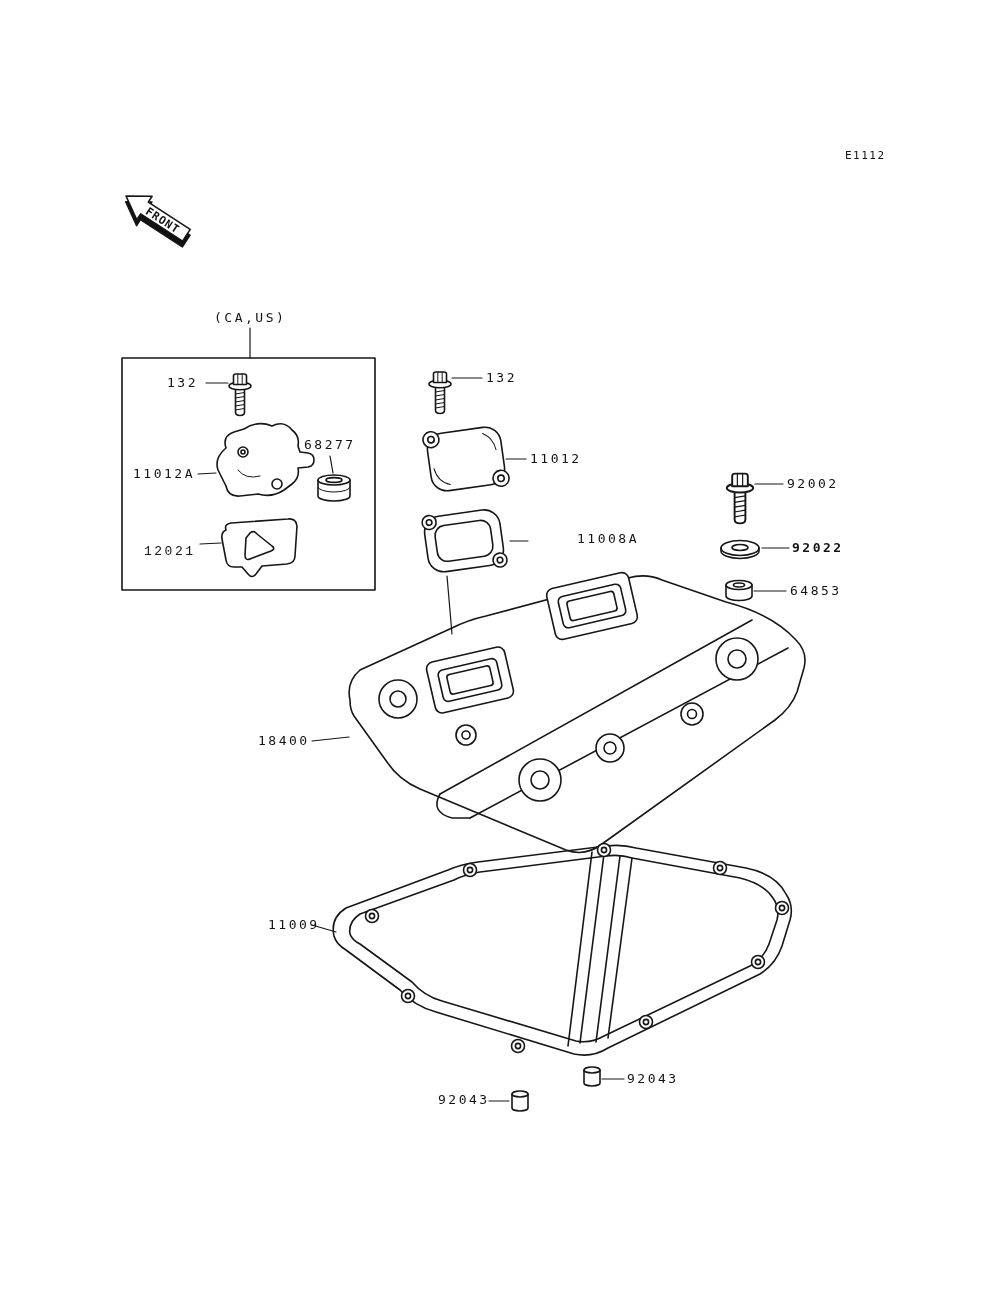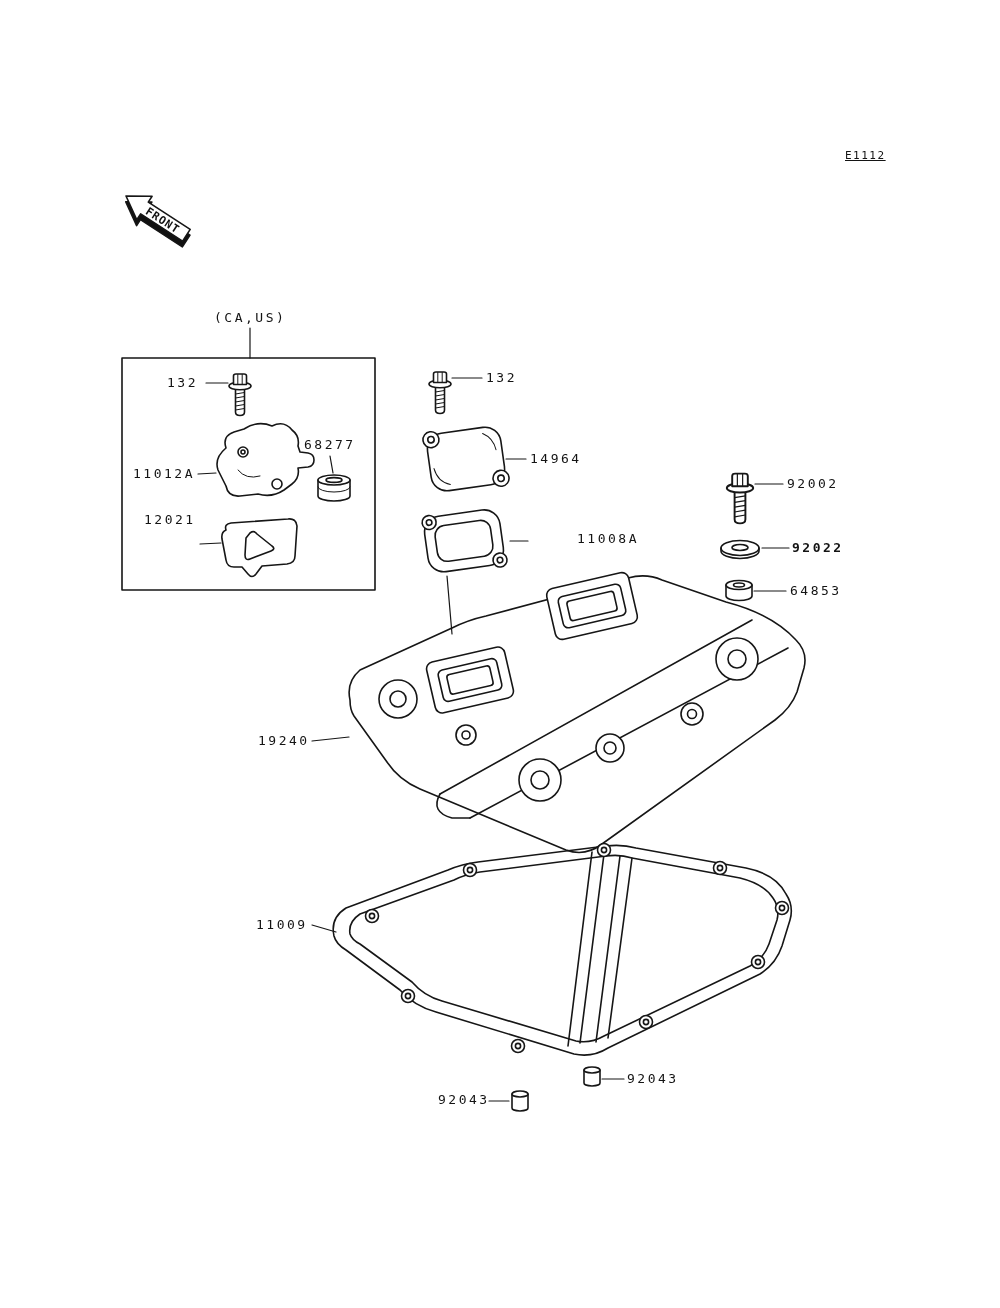--- a/index.html
+++ b/index.html
@@ -198,35 +198,35 @@
         <path d="M 754 591 L 786 591"></path>
         <path d="M 312 741 L 349 737"></path>
         <path d="M 312 925 L 336 932"></path>
         <path d="M 602 1079 L 624 1079"></path>
         <path d="M 489 1101 L 509 1101"></path>
         <path d="M 447 576 L 452 634"></path>
       </g>
     </g>
   </svg>
 
-  <div class="part-label doc-code" style="left:845px; top:149px;text-decoration:underline;">E1112</div>
+  <div class="part-label doc-code" style="left:845px; top:149px;">E1112</div>
   <div class="part-label" style="left:214px; top:311px;">(CA,US)</div>
 
   <div class="part-label" style="left:167px; top:376px;">132</div>
   <div class="part-label" style="left:133px; top:467px;">11012A</div>
   <div class="part-label" style="left:304px; top:438px;">68277</div>
-  <div class="part-label" style="left:144px; top:513px;">12021</div>
+  <div class="part-label" style="left:144px; top:545px;font-family:Liberation Mono, monospace;">12021</div>
 
   <div class="part-label" style="left:486px; top:371px;">132</div>
-  <div class="part-label" style="left:530px; top:452px;">14964</div>
+  <div class="part-label" style="left:530px; top:452px;">11012</div>
   <div class="part-label" style="left:532px; top:532px;margin-left:45px;">11008A</div>
 
   <div class="part-label" style="left:787px; top:477px;">92002</div>
   <div class="part-label" style="left:792px; top:541px;font-weight:bold;">92022</div>
   <div class="part-label" style="left:790px; top:584px;">64853</div>
 
-  <div class="part-label" style="left:258px; top:734px;">19240</div>
-  <div class="part-label" style="left:256px; top:918px;">11009</div>
+  <div class="part-label" style="left:258px; top:734px;">18400</div>
+  <div class="part-label" style="left:268px; top:918px;">11009</div>
 
   <div class="part-label" style="left:627px; top:1072px;">92043</div>
   <div class="part-label" style="left:438px; top:1093px;">92043</div>
 
 </div>
 
 </body></html>

